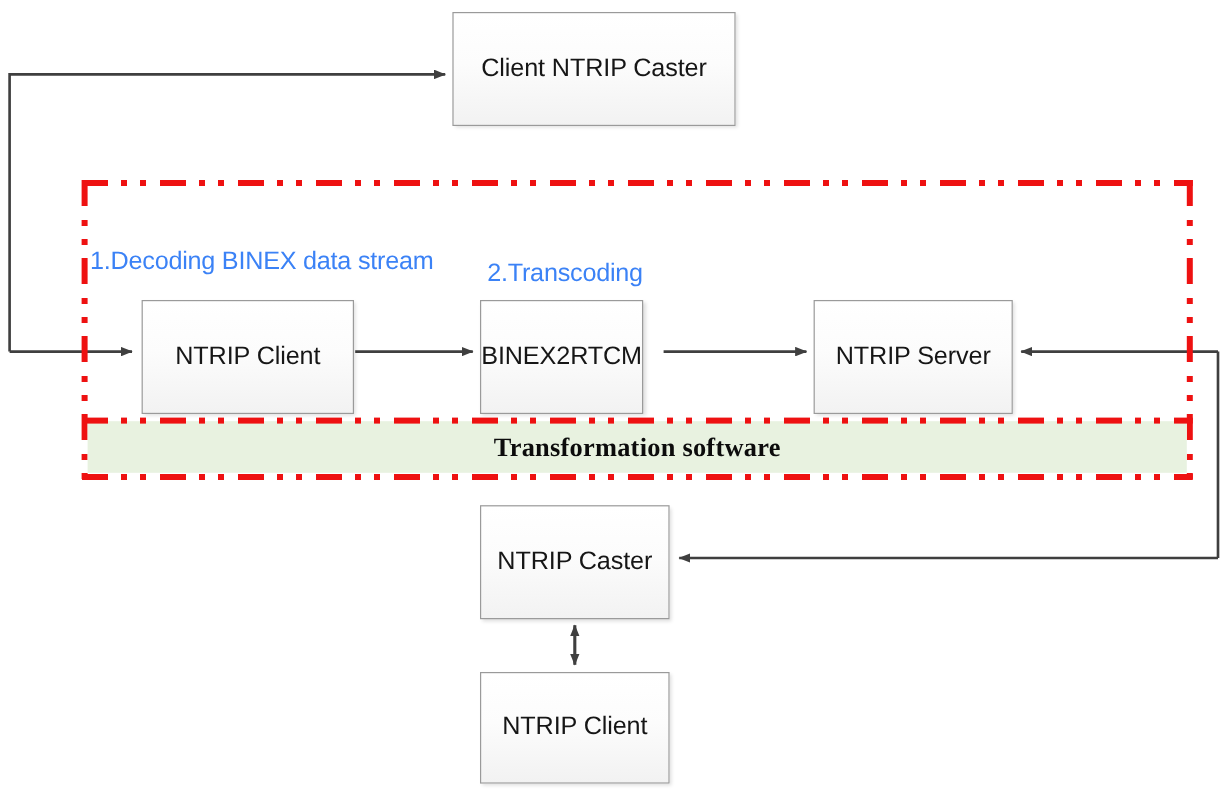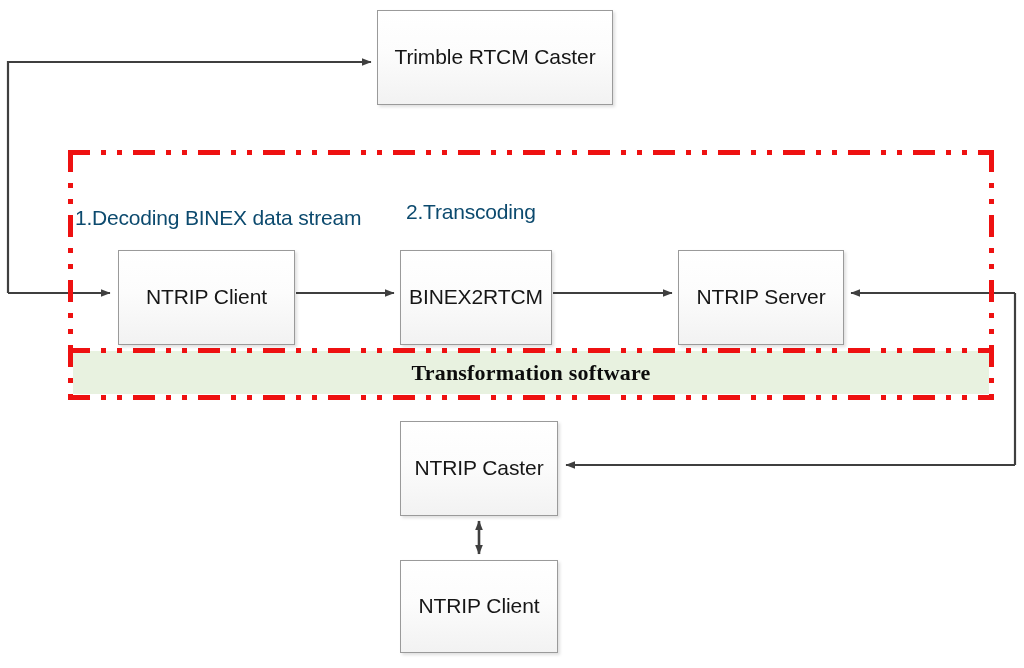--- a/index.html
+++ b/index.html
@@ -69,21 +69,21 @@
       rgba(0,0,0,0) 54px, rgba(0,0,0,0) 65px);
   }
   .region .edge.top { top: 0; }
   .region .edge.bottom { bottom: 0; }
   .region .edge.left { left: 0; }
   .region .edge.right { right: 0; }
 
   
   .step-label {
     position: absolute;
-    color: #0c4a6e;
+    color: #3b82f6;
     font-size: 21px;
     white-space: nowrap;
     font-family: "Liberation Sans", sans-serif;
     letter-spacing: -0.2px;
   }
 
   
   .band {
     position: absolute;
     background: #e8f2e0;
@@ -141,33 +141,33 @@
 
   <div class="band" style="left:73px; top:351px; width:916px; height:43px;">
     <span class="band-text">Transformation software</span>
   </div>
 
   <div class="region" style="left:68px; top:348px; width:926px; height:5px;">
     <div class="edge h top"></div>
   </div>
 
   <div class="step-label" style="left:75px; top:206px;">1.Decoding BINEX data stream</div>
-  <div class="step-label" style="left:406px; top:200px;">2.Transcoding</div>
+  <div class="step-label" style="left:406px; top:216px;">2.Transcoding</div>
 
   <div class="node" style="left:377px; top:10px; width:236px; height:95px;">
     <span class="node-text">
-      <span>Trimble RTCM Caster</span><br>
+      <span>Client NTRIP Caster</span><br>
     </span>
   </div>
 
   <div class="node" style="left:118px; top:250px; width:177px; height:95px;">
     <span class="node-text">NTRIP Client</span>
   </div>
 
-  <div class="node" style="left:400px; top:250px; width:152px; height:95px;">
+  <div class="node" style="left:400px; top:250px; width:136px; height:95px;">
     <span class="node-text">BINEX2RTCM</span>
   </div>
 
   <div class="node" style="left:400px; top:421px; width:158px; height:95px;">
     <span class="node-text">NTRIP Caster</span>
   </div>
 
   <div class="node" style="left:678px; top:250px; width:166px; height:95px;">
     <span class="node-text">NTRIP Server</span>
   </div>

